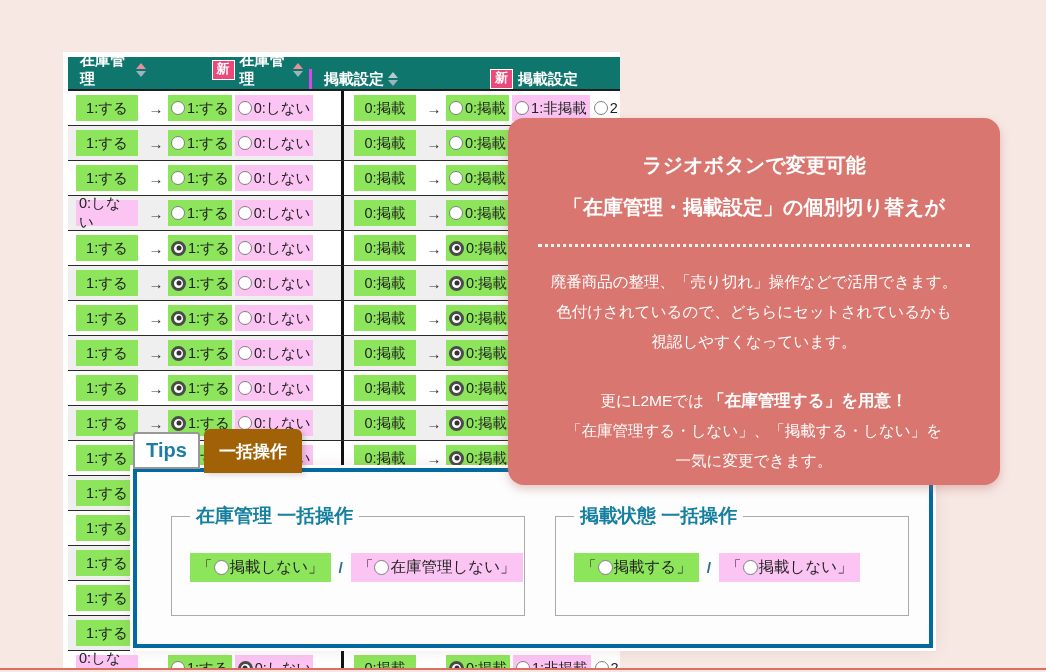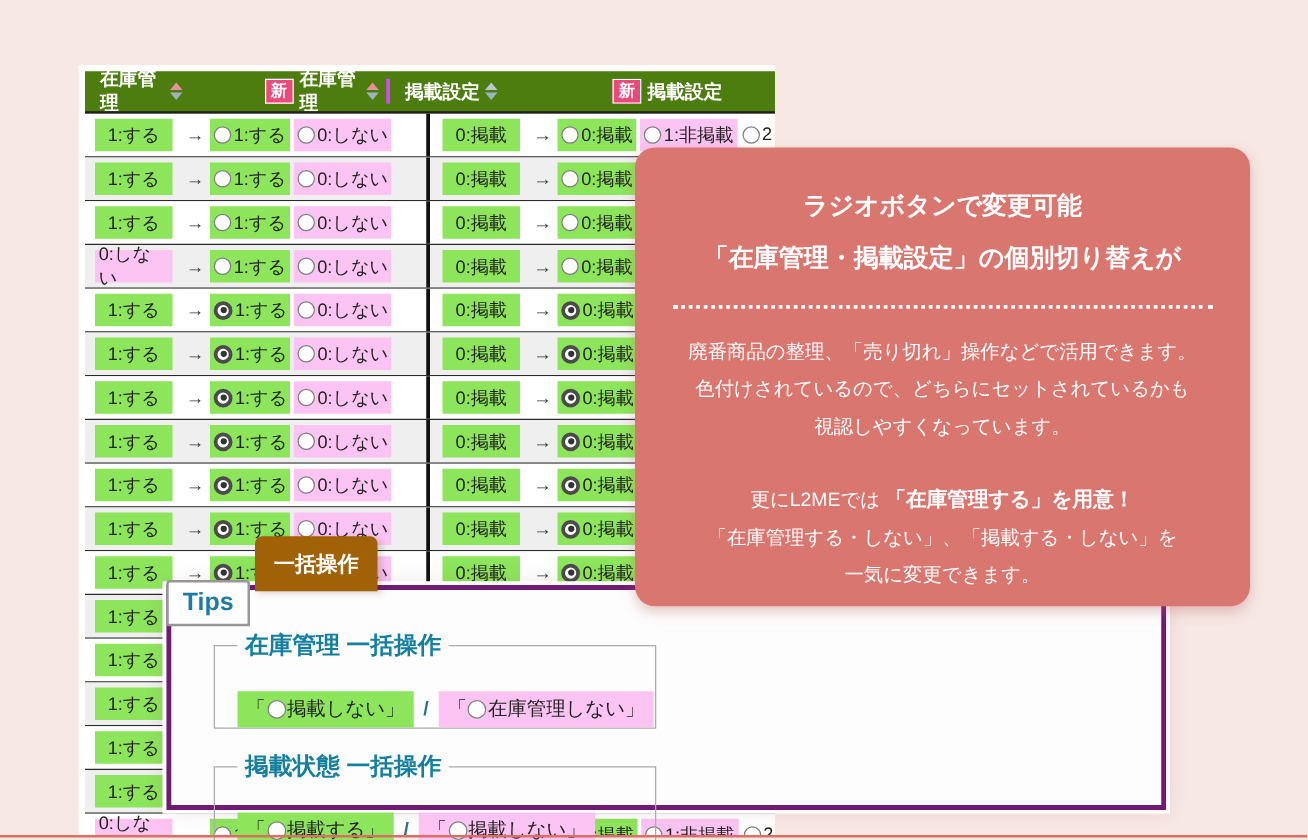--- a/index.html
+++ b/index.html
@@ -9,22 +9,22 @@
     font-family:"Liberation Sans","DejaVu Sans",sans-serif;
     color:#222;
   }
   
   .table-card{
     position:absolute;left:63px;top:52px;width:557px;height:616px;
     background:#ffffff;padding:5px 0 0 5px;box-sizing:border-box;
     overflow:hidden;z-index:1;
   }
   .thead{
-    display:flex;align-items:center;height:32px;background:#4d7c0f;
-    border-bottom:2.5px solid #1e1e1e;color:#fff;font-weight:bold;font-size:15px;
+    display:flex;align-items:flex-end;height:32px;background:#0f766e;
+    border-bottom:2.5px solid #1e1e1e;color:#fff;font-weight:bold;font-size:15px;font-family:Liberation Mono, monospace;
   }
   .th-left{display:flex;align-items:center;width:241px;padding-left:12px;box-sizing:border-box;}
   .th-right{display:flex;align-items:center;flex:1;border-left:3px solid #d946ef;padding-left:12px;overflow:hidden;}
   .sort{display:inline-flex;flex-direction:column;margin:0 4px;cursor:pointer;}
   .tri{width:0;height:0;border-left:5px solid transparent;border-right:5px solid transparent;}
   .tri.up{border-bottom:6px solid #e78f9b;}
   .tri.down{border-top:6px solid #9db3bd;margin-top:2px;}
   .sort.gray .tri.up{border-bottom-color:#b6cad2;}
   .sort.gray .tri.down{border-top-color:#9db3bd;}
   .badge{
@@ -65,34 +65,34 @@
   .radio.sel::after{
     content:'';position:absolute;left:50%;top:50%;transform:translate(-50%,-50%);
     width:5px;height:5px;border-radius:50%;background:#333;
   }
 
   
   .tab-tips{
     position:absolute;left:133px;top:432px;width:67px;height:37px;z-index:4;
     background:#fff;border:2px solid #979797;border-radius:3px 3px 0 0;box-sizing:border-box;
     display:flex;align-items:center;justify-content:center;
-    color:#1d7ca6;font-weight:bold;font-size:20px;cursor:pointer;margin-top:32px;
+    color:#1d7ca6;font-weight:bold;font-size:20px;cursor:pointer;
   }
   .tab-bulk{
     position:absolute;left:204px;top:429px;width:98px;height:44px;z-index:4;
     background:#a16207;border-radius:6px 6px 0 0;
     display:flex;align-items:center;justify-content:center;
     color:#fff;font-weight:bold;font-size:17px;cursor:pointer;
     box-shadow:3px 2px 5px rgba(80,40,40,.18);
   }
   .panel{
     position:absolute;left:133px;top:468px;width:800px;height:180px;z-index:3;
-    background:#fdfdfd;border:4px solid #701a75;outline:3px solid #fff;box-sizing:border-box;
+    background:#fdfdfd;border:4px solid #0369a1;outline:3px solid #fff;box-sizing:border-box;
     box-shadow:0 0 16px rgba(140,70,70,.18);
-    display:flex;gap:30px;padding:44px 0 0 34px;flex-direction:column;
+    display:flex;gap:30px;padding:44px 0 0 34px;
   }
   .fset{
     position:relative;border:1px solid #ababab;width:354px;height:100px;box-sizing:border-box;
     background:transparent;
   }
   .fset .legend{
     position:absolute;left:18px;top:-14px;background:#fdfdfd;padding:0 6px;
     color:#147f9e;font-weight:bold;font-size:19px;white-space:nowrap;
   }
   .fset .btnrow{display:flex;align-items:center;margin:36px 0 0 18px;font-size:15.5px;}

